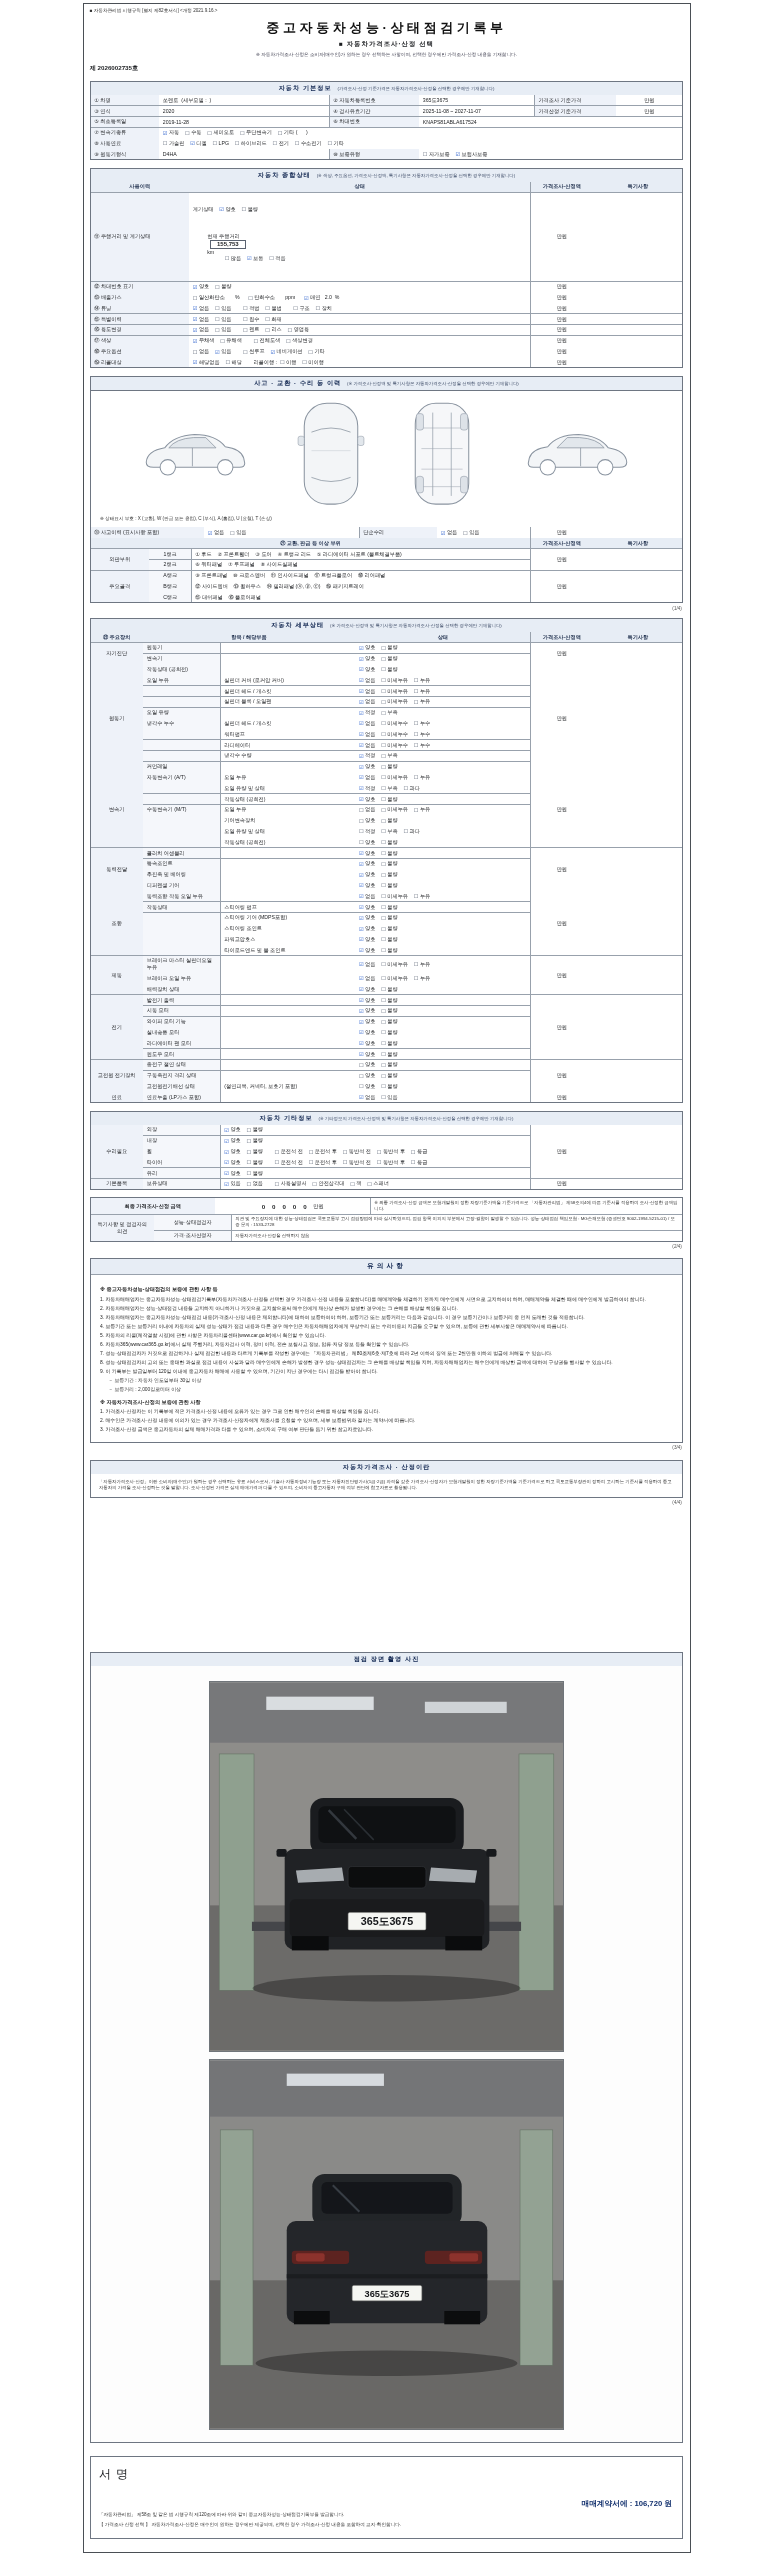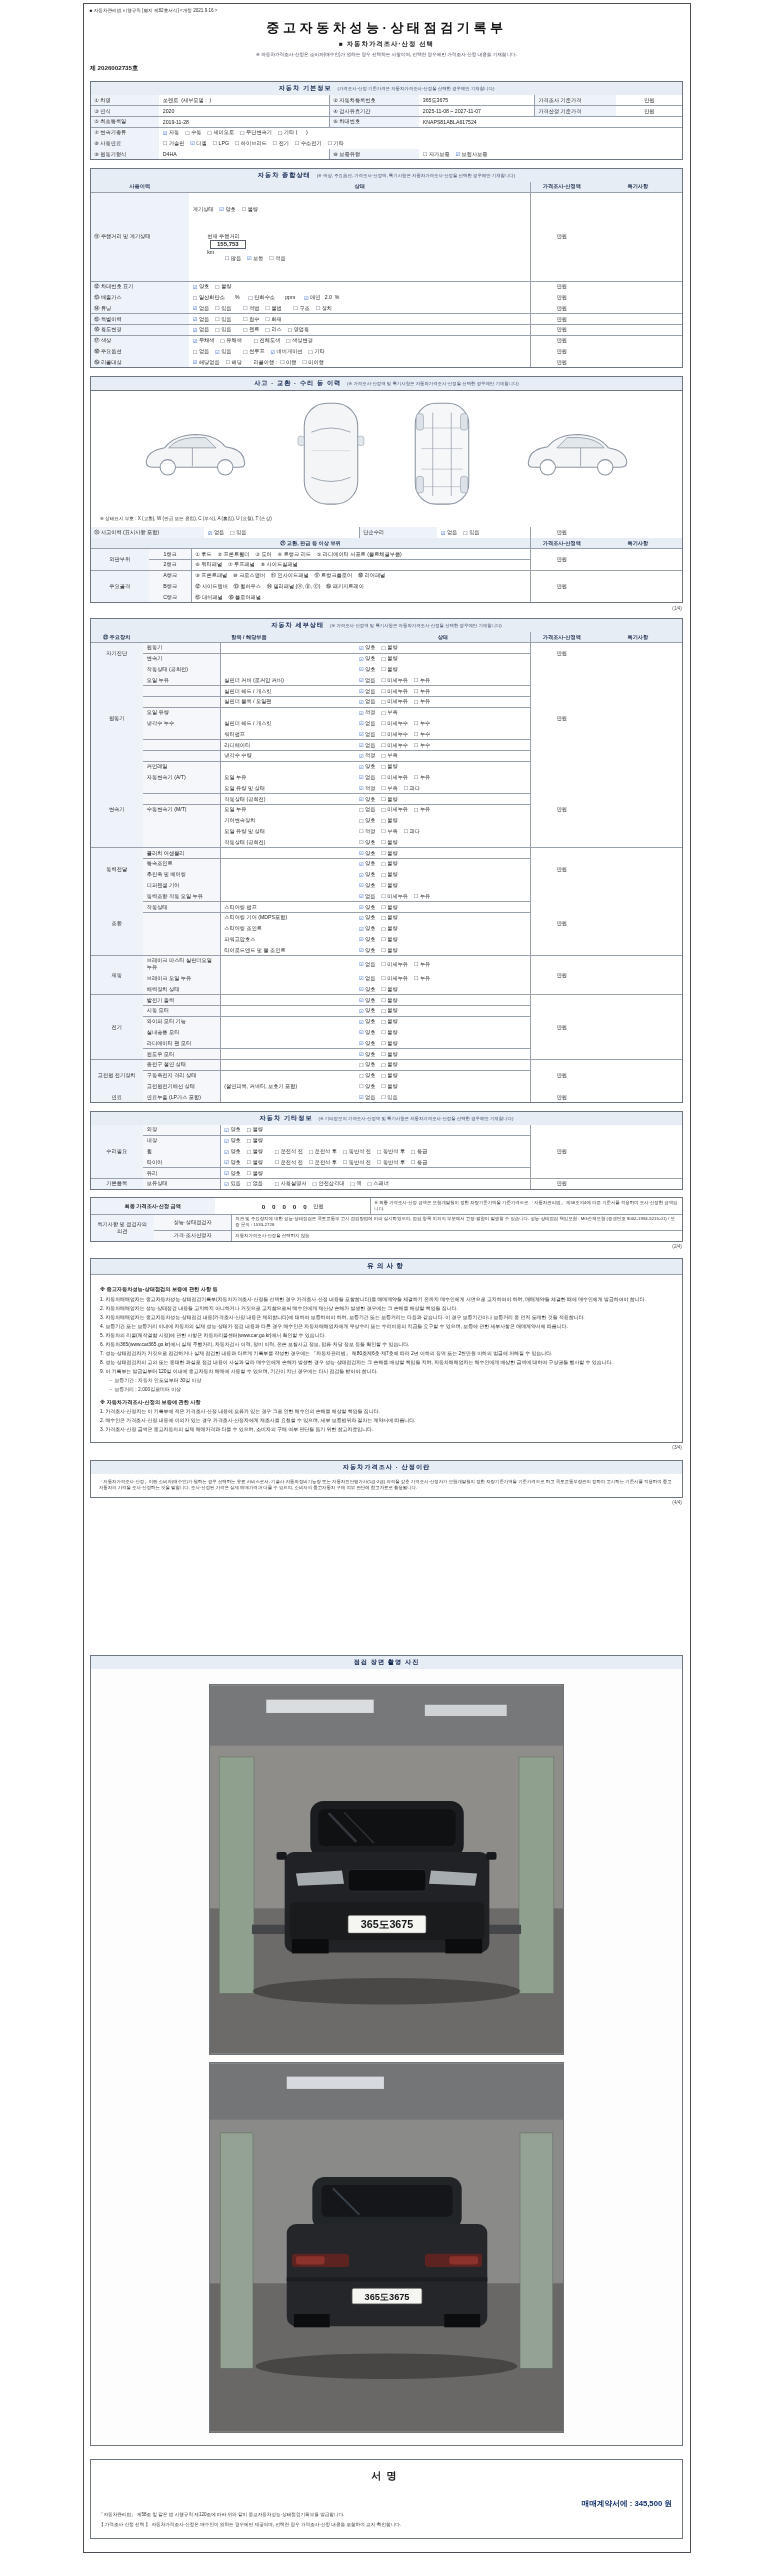--- a/index.html
+++ b/index.html
@@ -54,21 +54,21 @@
   .amount { font-weight:bold; letter-spacing:2.6px; font-size:6.2px; margin-right:4.1px; }
   .bigbox { border:0.5px solid #6e7682; margin-top:9.3px; }
   .btitle { background:#e7edf5; text-align:center; font-weight:bold; font-size:6.7px; letter-spacing:3.1px; padding:2.6px; border-bottom:0.5px solid #98a1ac; color:#10254f; }
   .bbody { padding:6.2px 9.3px 7.2px; font-size:4.9px; line-height:1.55; color:#222; }
   .nsub { font-weight:bold; font-size:5.2px; margin:4.6px 0 2.1px; }
   .nitem { margin:1.5px 0; }
   .nsubitem { margin:0.5px 0 0.5px 8.2px; color:#333; }
   .photowrap { border:0.5px solid #6e7682; border-top:none; padding:8.2px 0 11.3px; background:#fdfdfd; text-align:center; }
   .photo { display:block; margin:7.2px auto 0; border:0.5px solid #70757a; }
   .signbox { border:0.5px solid #6e7682; margin-top:13.4px; padding:6.2px 8.2px 9.3px; }
-  .signtitle { text-align:center; font-weight:bold; font-size:10px; letter-spacing:5.2px; margin:3.1px 0 15.5px; }
+  .signtitle { text-align:left; font-weight:normal; font-size:12px; letter-spacing:5.2px; margin:3.1px 0 15.5px; }
   .premium { text-align:right; font-size:7.7px; font-weight:bold; color:#13316e; margin:5.2px 2.1px 3.1px; }
   .footnote { font-size:4.6px; color:#333; margin-top:2.6px; line-height:1.5; }
   .spacer { flex:1; }
 </style>
 </head>
 <body>
 
 <div class="sheet">
 
   <div class="formref">
@@ -824,20 +824,20 @@
       <rect x="150" y="418" width="392" height="8" fill="#1b1d20"></rect>
       <rect x="164" y="490" width="70" height="26" fill="#0c0d0e"></rect>
       <rect x="458" y="490" width="70" height="26" fill="#0c0d0e"></rect>
     </svg>
   </div>
 
   <div class="signbox">
     <div class="signtitle">서명</div>
     <div class="premium">
       <span>매매계약서에 :</span>
-      <span>345,500 원</span>
+      <span>106,720 원</span>
     </div>
     <div class="footnote">「자동차관리법」 제58조 및 같은 법 시행규칙 제120조에 따라 위와 같이 중고자동차성능·상태점검기록부를 발급합니다.</div>
     <div class="footnote">【 가격조사·산정 선택 】 자동차가격조사·산정은 매수인이 원하는 경우에만 제공되며, 선택한 경우 가격조사·산정 내용을 포함하여 고지·확인합니다.</div>
   </div>
 
 </div>
 
 
 </body></html>

